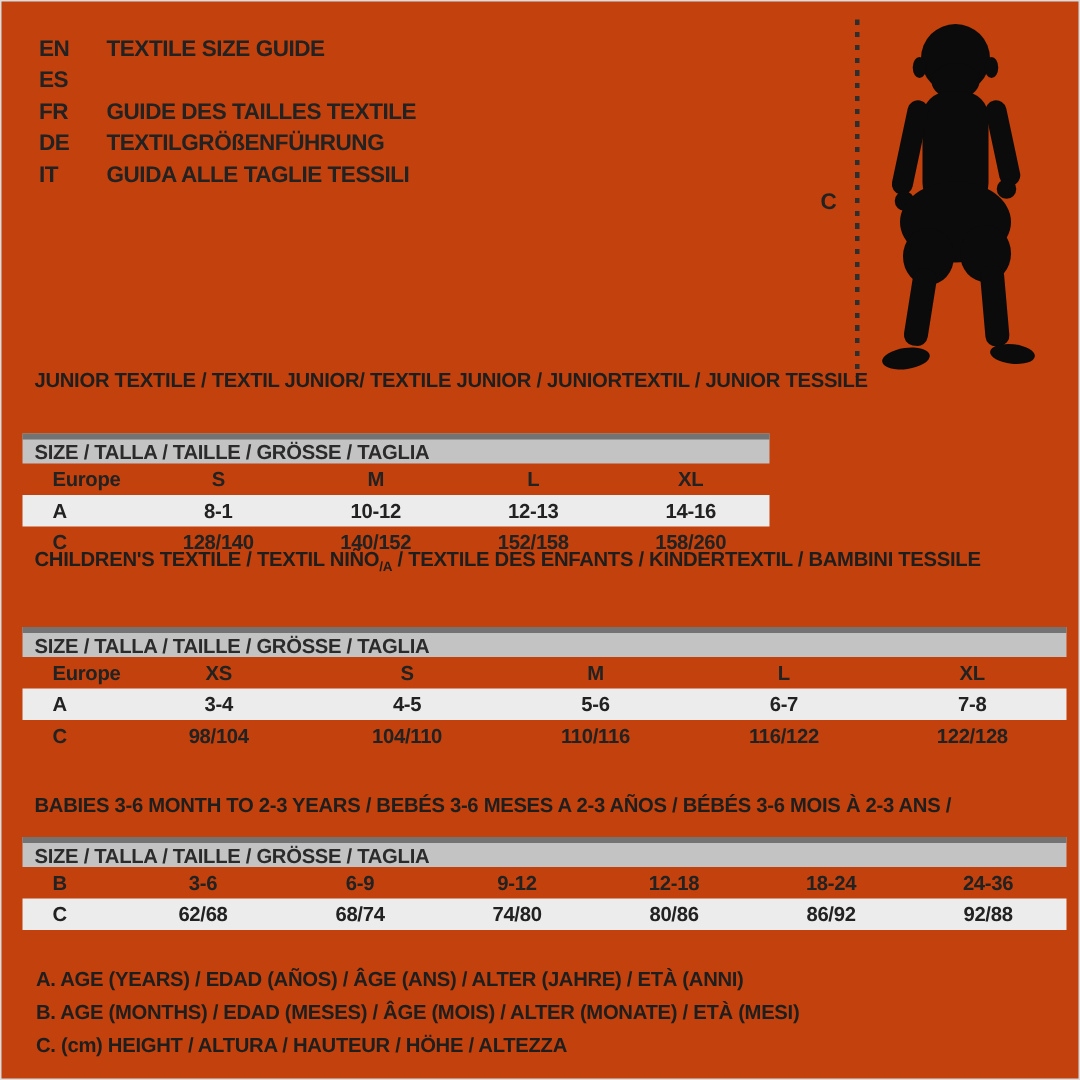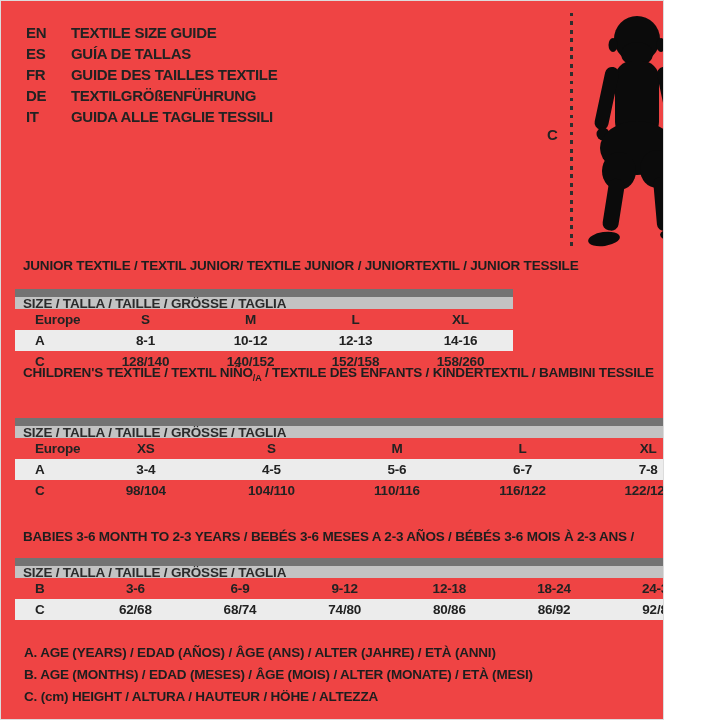--- a/index.html
+++ b/index.html
@@ -1,20 +1,20 @@
 <!DOCTYPE html>
 <html><head>
 <meta charset="utf-8">
 <style>
   * { margin:0; padding:0; box-sizing:border-box; }
   html,body { background:#ffffff; }
   .page {
     position:absolute; left:0; top:0;
-    width:664px; height:720px;
-    background:#ef4444;
+    width:720px; height:720px;
+    background:#c2410c;
     border:1px solid #dcdcdc;
     font-family:"Liberation Sans", sans-serif;
     font-weight:bold;
     color:#222222;
     overflow:hidden;
   }
 
   
   .lang-block { position:absolute; left:25px; top:21px; font-size:15px; line-height:21px; letter-spacing:-0.3px; }
   .lang-row { display:flex; }
@@ -25,32 +25,32 @@
   .height-line {
     position:absolute; left:569px; top:12px; width:3px; height:238px;
     background:repeating-linear-gradient(to bottom, #2e2e2e 0px, #2e2e2e 3.5px, transparent 3.5px, transparent 8.5px);
   }
   .height-marker { position:absolute; left:546px; top:125px; font-size:15px; }
   .silhouette { position:absolute; left:577px; top:6px; }
 
   
   .sec-title { position:absolute; left:22px; font-size:13.5px; letter-spacing:-0.2px; white-space:nowrap; color:#1e1e1e; }
   .sec-title.two-line { line-height:22px;margin-top:20px; }
-  .t1-title { top:257px; }
+  .t1-title { top:245px; }
   .t2-title { top:364px; }
   .t3-title { top:505px; }
   .sub { font-size:9px; vertical-align:sub; }
 
   
   .size-table { position:absolute; left:14px; font-size:13.5px; letter-spacing:-0.2px; }
   .t1 { top:288px; width:498px; }
   .t2 { top:417px; width:696px; }
   .t3 { top:557px; width:696px; }
   .size-bar {
-    height:20px; background:#c3c3c3; border-top:8px solid #737373;
+    height:20px; background:#c3c3c3; border-top:4px solid #737373;
     display:flex; align-items:center; padding-left:8px; color:#2b2b2b; white-space:nowrap;
   }
   .trow { height:21px; display:flex; align-items:center; }
   .trow.shaded { background:#ececec; }
   .row-label { padding-left:8px;margin-left:12px; }
   .t1 .row-label { width:66px; }
   .t2 .row-label, .t3 .row-label { width:56px; }
   .cell { flex:1; text-align:center; }
 
   
@@ -62,21 +62,20 @@
 
 <div class="page">
 
   <div class="lang-block">
     <div class="lang-row">
       <span class="lang-code">EN</span>
       <span class="lang-label">TEXTILE SIZE GUIDE</span>
     </div>
     <div class="lang-row">
       <span class="lang-code">ES</span>
-      <span class="lang-label">GUÍA DE TALLAS</span>
     </div>
     <div class="lang-row">
       <span class="lang-code">FR</span>
       <span class="lang-label">GUIDE DES TAILLES TEXTILE</span>
     </div>
     <div class="lang-row">
       <span class="lang-code">DE</span>
       <span class="lang-label">TEXTILGRÖßENFÜHRUNG</span>
     </div>
     <div class="lang-row">

